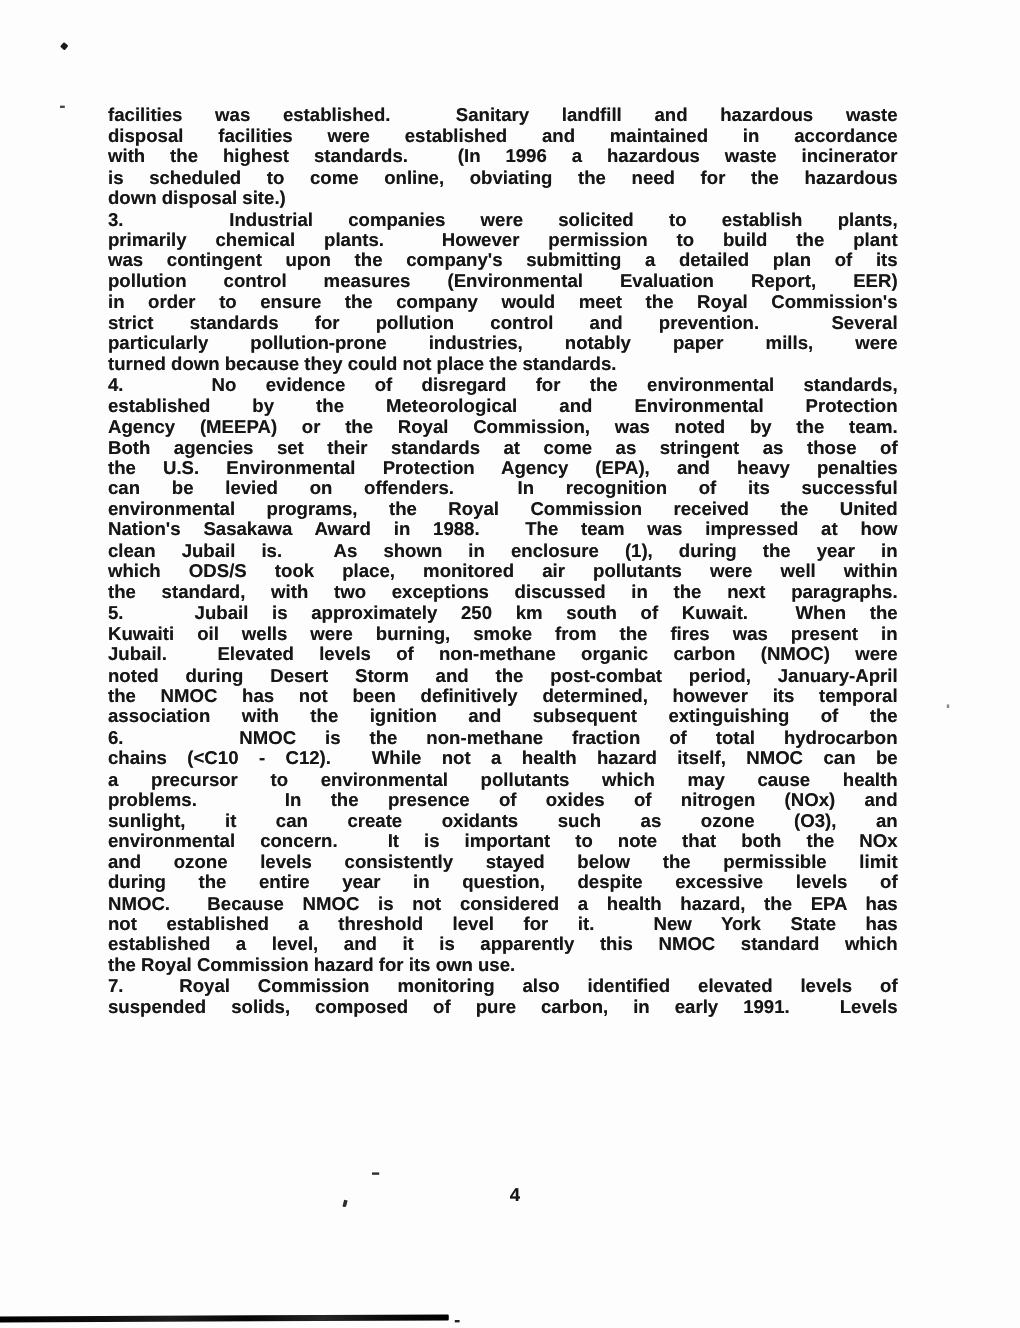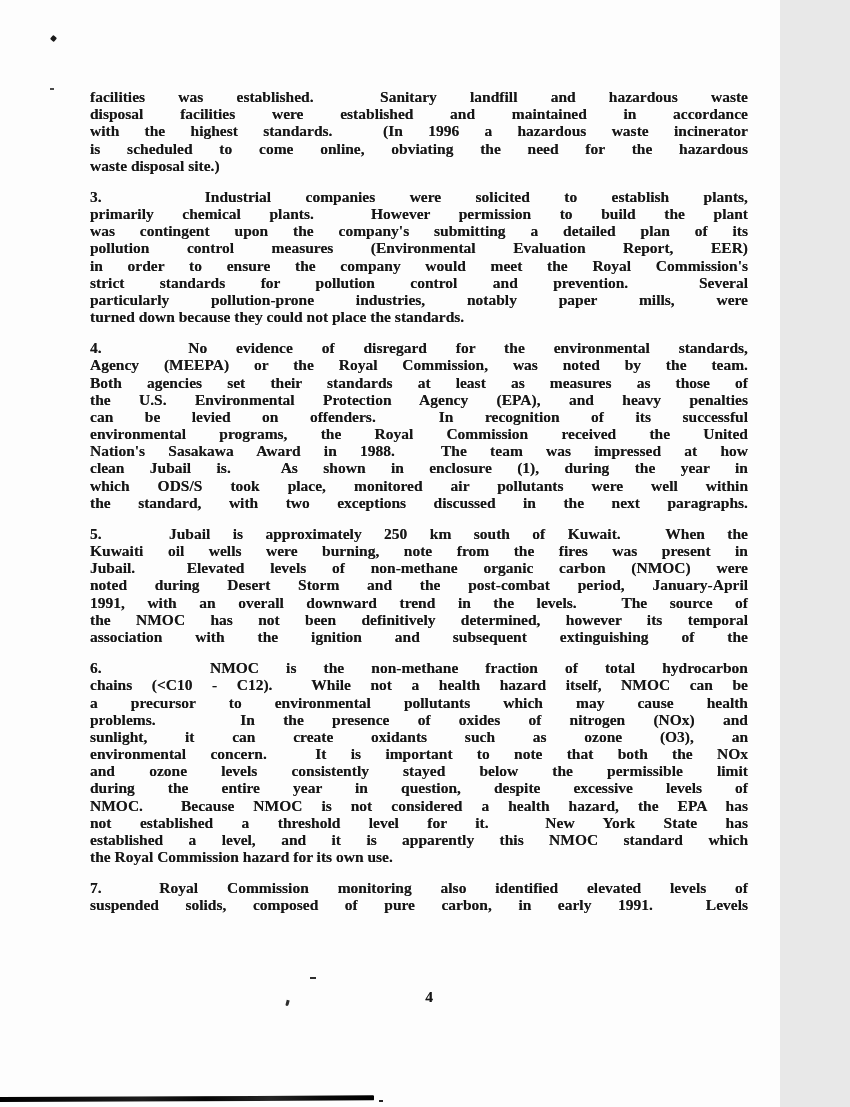--- a/index.html
+++ b/index.html
@@ -1,26 +1,26 @@
 <!DOCTYPE html>
 <html><head>
 <meta charset="utf-8">
 <style>
   html,body { margin:0; padding:0; background:#e8e8e8; }
   .page {
-    position:relative; width:780px; height:1107px;
+    position:relative; width:850px; height:1107px;
     background:#fdfdfd; overflow:hidden;
-    font-family:Liberation Serif, serif;
+    font-family:Liberation Sans, sans-serif;
   }
   .textblock {
     position:absolute; left:90px; top:88px; width:658px;
     font-size:15.5px; line-height:17.17px; font-weight:700;
     color:#161616; text-shadow:0 0 0.5px rgba(20,20,20,0.55);
   }
-  .para + .para { margin-top:14px; }
+  .para + .para { margin-top:1px; }
   .line { text-align:left; }
   .line.jl { text-align:justify; text-align-last:justify; text-justify:inter-word; }
   .pagenum {
     position:absolute; left:90px; top:988px; width:678px;
     text-align:center; font-size:15.5px; font-weight:700; color:#161616;
     text-shadow:0 0 0.5px rgba(20,20,20,0.55);
   }
   .bottom-bar {
     position:absolute; left:0; top:1097px; width:374px; height:5px;
     background:linear-gradient(to right,#000 0%,#0b0b0b 18%,#1c1c1c 38%,#050505 55%,#262626 72%,#0a0a0a 86%,#000 100%);
@@ -46,50 +46,50 @@
   <div class="speck s4"></div>
   <div class="speck s5"></div>
   <div class="speck s6"></div>
 
   <div class="textblock">
     <div class="para">
         <div class="line jl">facilities was established.&nbsp; Sanitary landfill and hazardous waste</div>
         <div class="line jl">disposal facilities were established and maintained in accordance</div>
         <div class="line jl">with the highest standards.&nbsp; (In 1996 a hazardous waste incinerator</div>
         <div class="line jl">is scheduled to come online, obviating the need for the hazardous</div>
-        <div class="line">waste disposal site.)</div>
+        <div class="line">down disposal site.)</div>
       </div>
     <div class="para">
         <div class="line jl">3.&nbsp;&nbsp; Industrial companies were solicited to establish plants,</div>
         <div class="line jl">primarily chemical plants.&nbsp; However permission to build the plant</div>
         <div class="line jl">was contingent upon the company's submitting a detailed plan of its</div>
         <div class="line jl">pollution control measures (Environmental Evaluation Report, EER)</div>
         <div class="line jl">in order to ensure the company would meet the Royal Commission's</div>
         <div class="line jl">strict standards for pollution control and prevention.&nbsp; Several</div>
         <div class="line jl">particularly pollution-prone industries, notably paper mills, were</div>
         <div class="line">turned down because they could not place the standards.</div>
       </div>
     <div class="para">
         <div class="line jl">4.&nbsp;&nbsp; No evidence of disregard for the environmental standards,</div>
+        <div class="line jl">established by the Meteorological and Environmental Protection</div>
         <div class="line jl">Agency (MEEPA) or the Royal Commission, was noted by the team.</div>
-        <div class="line jl">Both agencies set their standards at least as measures as those of</div>
+        <div class="line jl">Both agencies set their standards at come as stringent as those of</div>
         <div class="line jl">the U.S. Environmental Protection Agency (EPA), and heavy penalties</div>
         <div class="line jl">can be levied on offenders.&nbsp; In recognition of its successful</div>
         <div class="line jl">environmental programs, the Royal Commission received the United</div>
         <div class="line jl">Nation's Sasakawa Award in 1988.&nbsp; The team was impressed at how</div>
         <div class="line jl">clean Jubail is.&nbsp; As shown in enclosure (1), during the year in</div>
         <div class="line jl">which ODS/S took place, monitored air pollutants were well within</div>
         <div class="line jl">the standard, with two exceptions discussed in the next paragraphs.</div>
       </div>
     <div class="para">
         <div class="line jl">5.&nbsp;&nbsp; Jubail is approximately 250 km south of Kuwait.&nbsp; When the</div>
-        <div class="line jl">Kuwaiti oil wells were burning, note from the fires was present in</div>
+        <div class="line jl">Kuwaiti oil wells were burning, smoke from the fires was present in</div>
         <div class="line jl">Jubail.&nbsp; Elevated levels of non-methane organic carbon (NMOC) were</div>
         <div class="line jl">noted during Desert Storm and the post-combat period, January-April</div>
-        <div class="line jl">1991, with an overall downward trend in the levels.&nbsp; The source of</div>
         <div class="line jl">the NMOC has not been definitively determined, however its temporal</div>
         <div class="line jl">association with the ignition and subsequent extinguishing of the</div>
       </div>
     <div class="para">
         <div class="line jl">6.&nbsp;&nbsp;&nbsp; NMOC is the non-methane fraction of total hydrocarbon</div>
         <div class="line jl">chains (&lt;C10 - C12).&nbsp; While not a health hazard itself, NMOC can be</div>
         <div class="line jl">a precursor to environmental pollutants which may cause health</div>
         <div class="line jl">problems.&nbsp;&nbsp; In the presence of oxides of nitrogen (NOx) and</div>
         <div class="line jl">sunlight, it can create oxidants such as ozone (O3), an</div>
         <div class="line jl">environmental concern.&nbsp; It is important to note that both the NOx</div>

